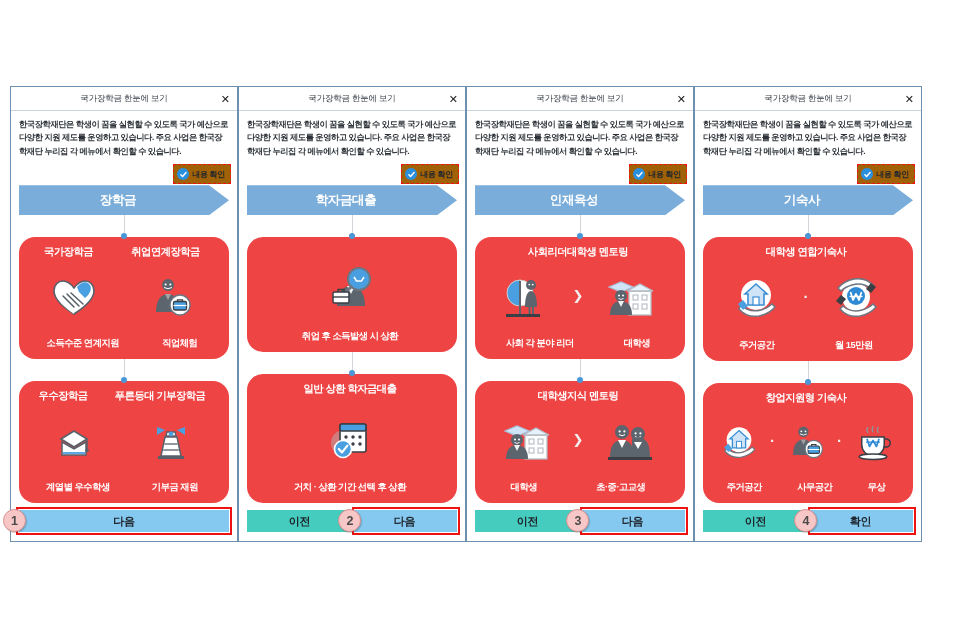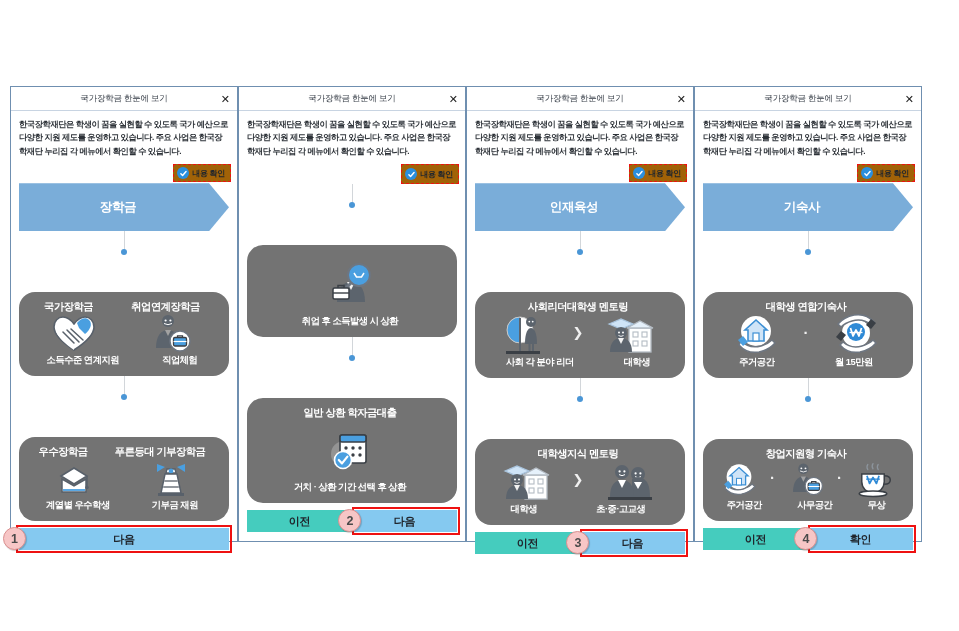--- a/index.html
+++ b/index.html
@@ -91,21 +91,21 @@
     font-weight: bold;
     color: #20262d;
     letter-spacing: -0.3px;
     white-space: nowrap;
   }
   
   .banner-wrap {
     padding: 1px 8px 0 8px;
   }
   .banner {
-    height: 48px;
+    height: 30px;
     background: #7aadd9;
     display: flex;
     align-items: center;
     justify-content: center;
     clip-path: polygon(0 0, calc(100% - 20px) 0, 100% 50%, calc(100% - 20px) 100%, 0 100%);
   }
   .banner span {
     font-size: 12.5px;
     font-weight: bold;
     color: #ffffff;
@@ -132,30 +132,29 @@
     content: "";
     position: absolute;
     left: 50%; bottom: -2px;
     transform: translateX(-50%);
     width: 6px; height: 6px;
     border-radius: 50%;
     background: #4a96d6;
   }
   .card {
     width: 100%;
-    background: #737373;
+    background: #ef4444;
     border-radius: 16px;
     flex: 1 1 auto;
     display: flex;
     flex-direction: column;
     align-items: center;
     justify-content: space-between;
     padding: 8px 10px 9px 6px;
     min-height: 0;
-    margin-top: 39px;
   }
   .card-heads {
     display: flex;
     width: 100%;
     justify-content: space-around;
   }
   .card-heads.single { justify-content: center; }
   .card-head {
     font-size: 10.3px;
     font-weight: bold;
@@ -369,20 +368,25 @@
     </div>
     <div class="intro">한국장학재단은 학생이 꿈을 실현할 수 있도록 국가 예산으로 다양한 지원 제도를 운영하고 있습니다. 주요 사업은 한국장학재단 누리집 각 메뉴에서 확인할 수 있습니다.</div>
     <div class="confirm-row">
       <div class="confirm-box">
         <span class="check-circle">
           <svg width="9" height="9" viewBox="0 0 12 12">
               <path d="M2.5 6.2 L4.8 8.6 L9.4 3.4" stroke="#ffffff" stroke-width="1.9" fill="none" stroke-linecap="round" stroke-linejoin="round"></path>
             </svg>
         </span>
         <span class="confirm-label">내용 확인</span>
+      </div>
+    </div>
+    <div class="banner-wrap">
+      <div class="banner">
+        <span>학자금대출</span>
       </div>
     </div>
     <div class="flow">
       <div class="connector"></div>
       <div class="card">
         <div class="icon-row">
           <div class="icon-cell">
             <svg width="58" height="44" viewBox="0 0 58 44">
               <path d="M16 40 C16 26 22 20 30 20 C38 20 44 26 44 40 Z" fill="#5c646d"></path>
               <path d="M26 20 L30 28 L34 20 Z" fill="#f1f1f1"></path>

